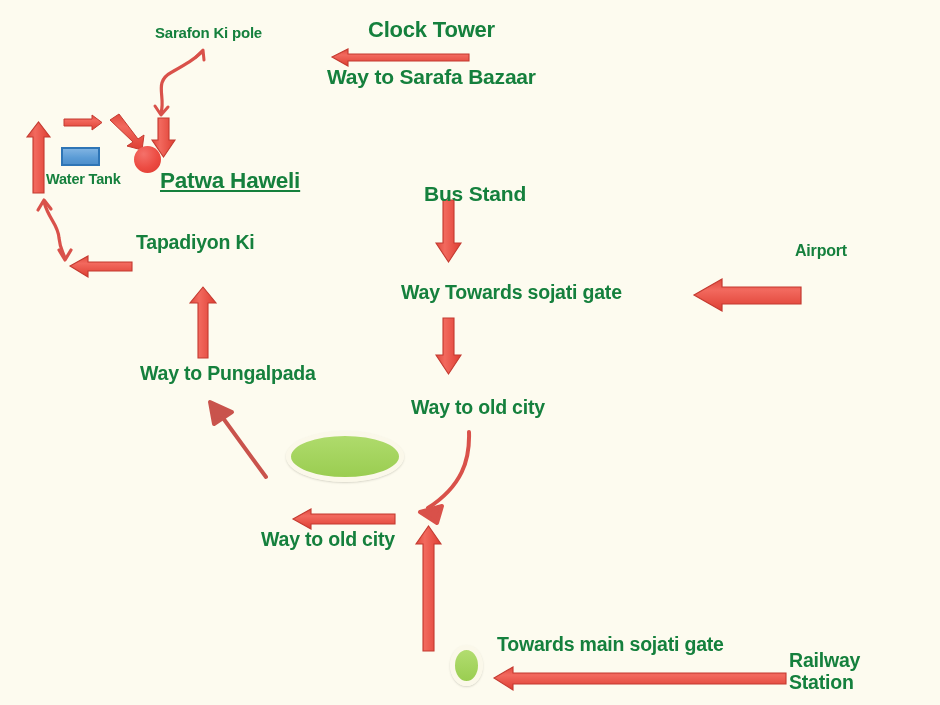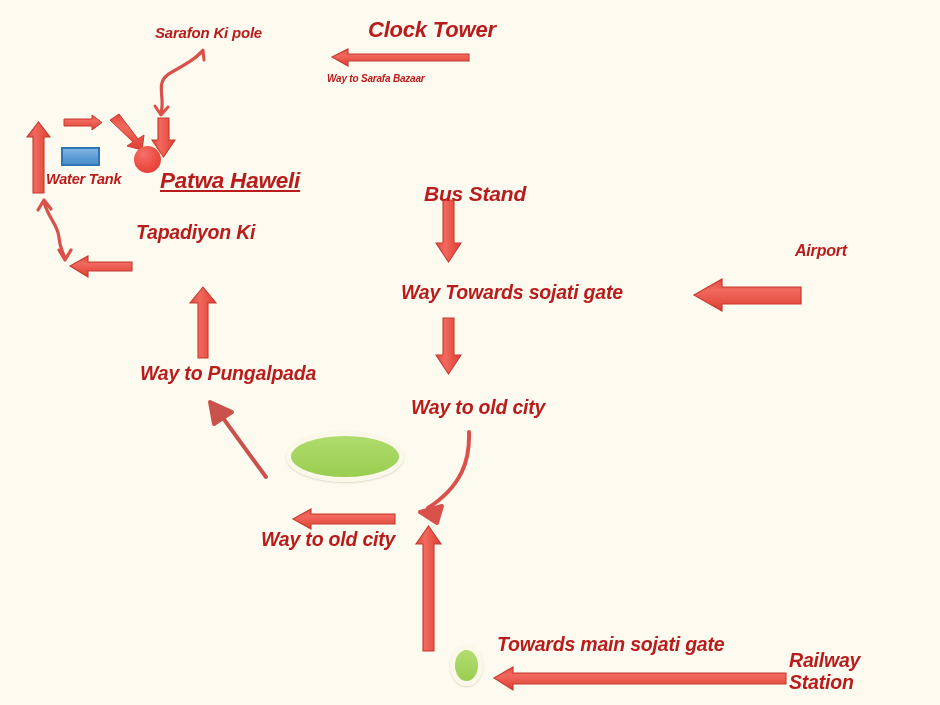--- a/index.html
+++ b/index.html
@@ -22,37 +22,35 @@
   #arrow-layer {
     position: absolute;
     left: 0;
     top: 0;
     width: 940px;
     height: 705px;
     pointer-events: none;
   }
   .map-label {
     position: absolute;
-    color: #b91c1c;
+    color: #15803d;
     font-weight: bold;
     white-space: nowrap;
     line-height: 1.12;
     letter-spacing: -0.2px;
-    font-style: italic;
   }
   .lbl-clock-tower {
     left: 368px;
     top: 18px;
     font-size: 22px;
   }
   .lbl-sarafa-bazaar {
     left: 327px;
     top: 65px;
-    font-size: 10px;
-    margin-top: 8px;
+    font-size: 21px;
   }
   .lbl-sarafon {
     left: 155px;
     top: 25px;
     font-size: 15px;
   }
   .lbl-patwa-haweli {
     left: 160px;
     top: 168px;
     font-size: 22.5px;
@@ -60,21 +58,21 @@
     text-underline-offset: 2px;
     text-align: center;
   }
   .lbl-water-tank {
     left: 46px;
     top: 171px;
     font-size: 14.5px;
   }
   .lbl-tapadiyon {
     left: 136px;
-    top: 222px;
+    top: 232px;
     font-size: 19.5px;
   }
   .lbl-way-pungalpada {
     left: 140px;
     top: 363px;
     font-size: 19.5px;
   }
   .lbl-bus-stand {
     left: 424px;
     top: 182px;

